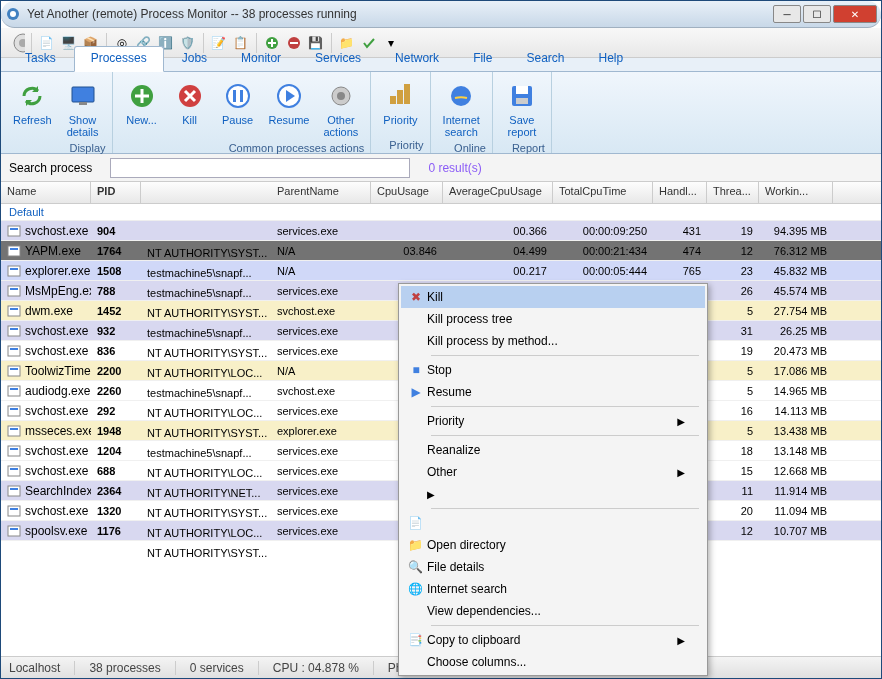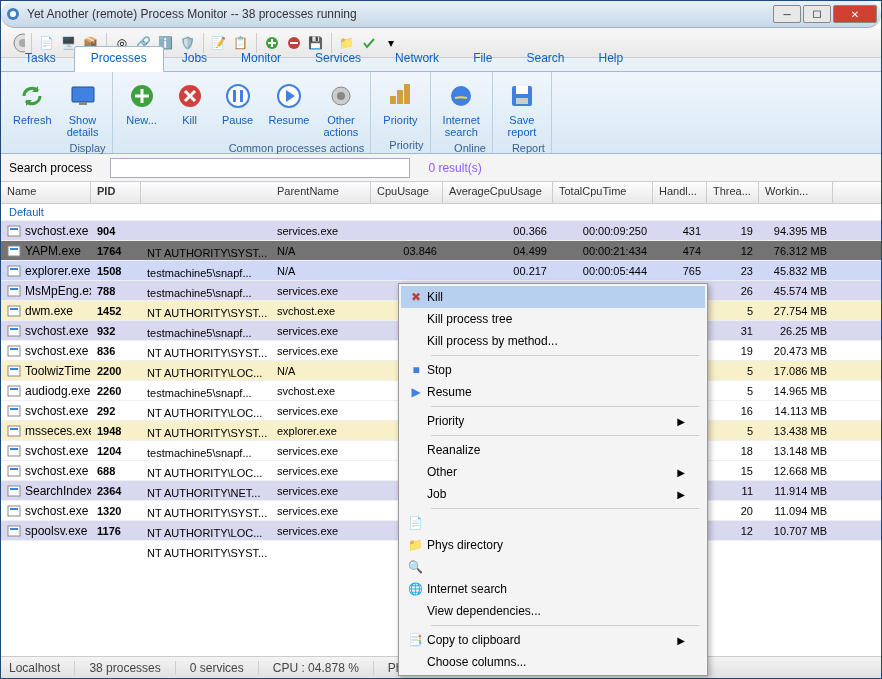--- a/index.html
+++ b/index.html
@@ -656,33 +656,33 @@
       <span class="ctxicon"></span>
       <span class="ctxlabel">Reanalize</span>
     </div>
   <div class="ctxitem">
       <span class="ctxicon"></span>
       <span class="ctxlabel">Other</span>
       <span class="ctxarrow">▶</span>
     </div>
   <div class="ctxitem">
       <span class="ctxicon"></span>
-      <span class="ctxlabel">Job</span>
       <span class="ctxarrow">▶</span>
     </div>
   <div class="ctxsep"></div>
   <div class="ctxitem">
       <span class="ctxicon">📄</span>
     </div>
   <div class="ctxitem">
       <span class="ctxicon">📁</span>
-      <span class="ctxlabel">Phys directory</span>
+      <span class="ctxlabel">Open directory</span>
     </div>
   <div class="ctxitem">
       <span class="ctxicon">🔍</span>
+      <span class="ctxlabel">File details</span>
     </div>
   <div class="ctxitem">
       <span class="ctxicon">🌐</span>
       <span class="ctxlabel">Internet search</span>
     </div>
   <div class="ctxitem">
       <span class="ctxicon"></span>
       <span class="ctxlabel">View dependencies...</span>
     </div>
   <div class="ctxsep"></div>

